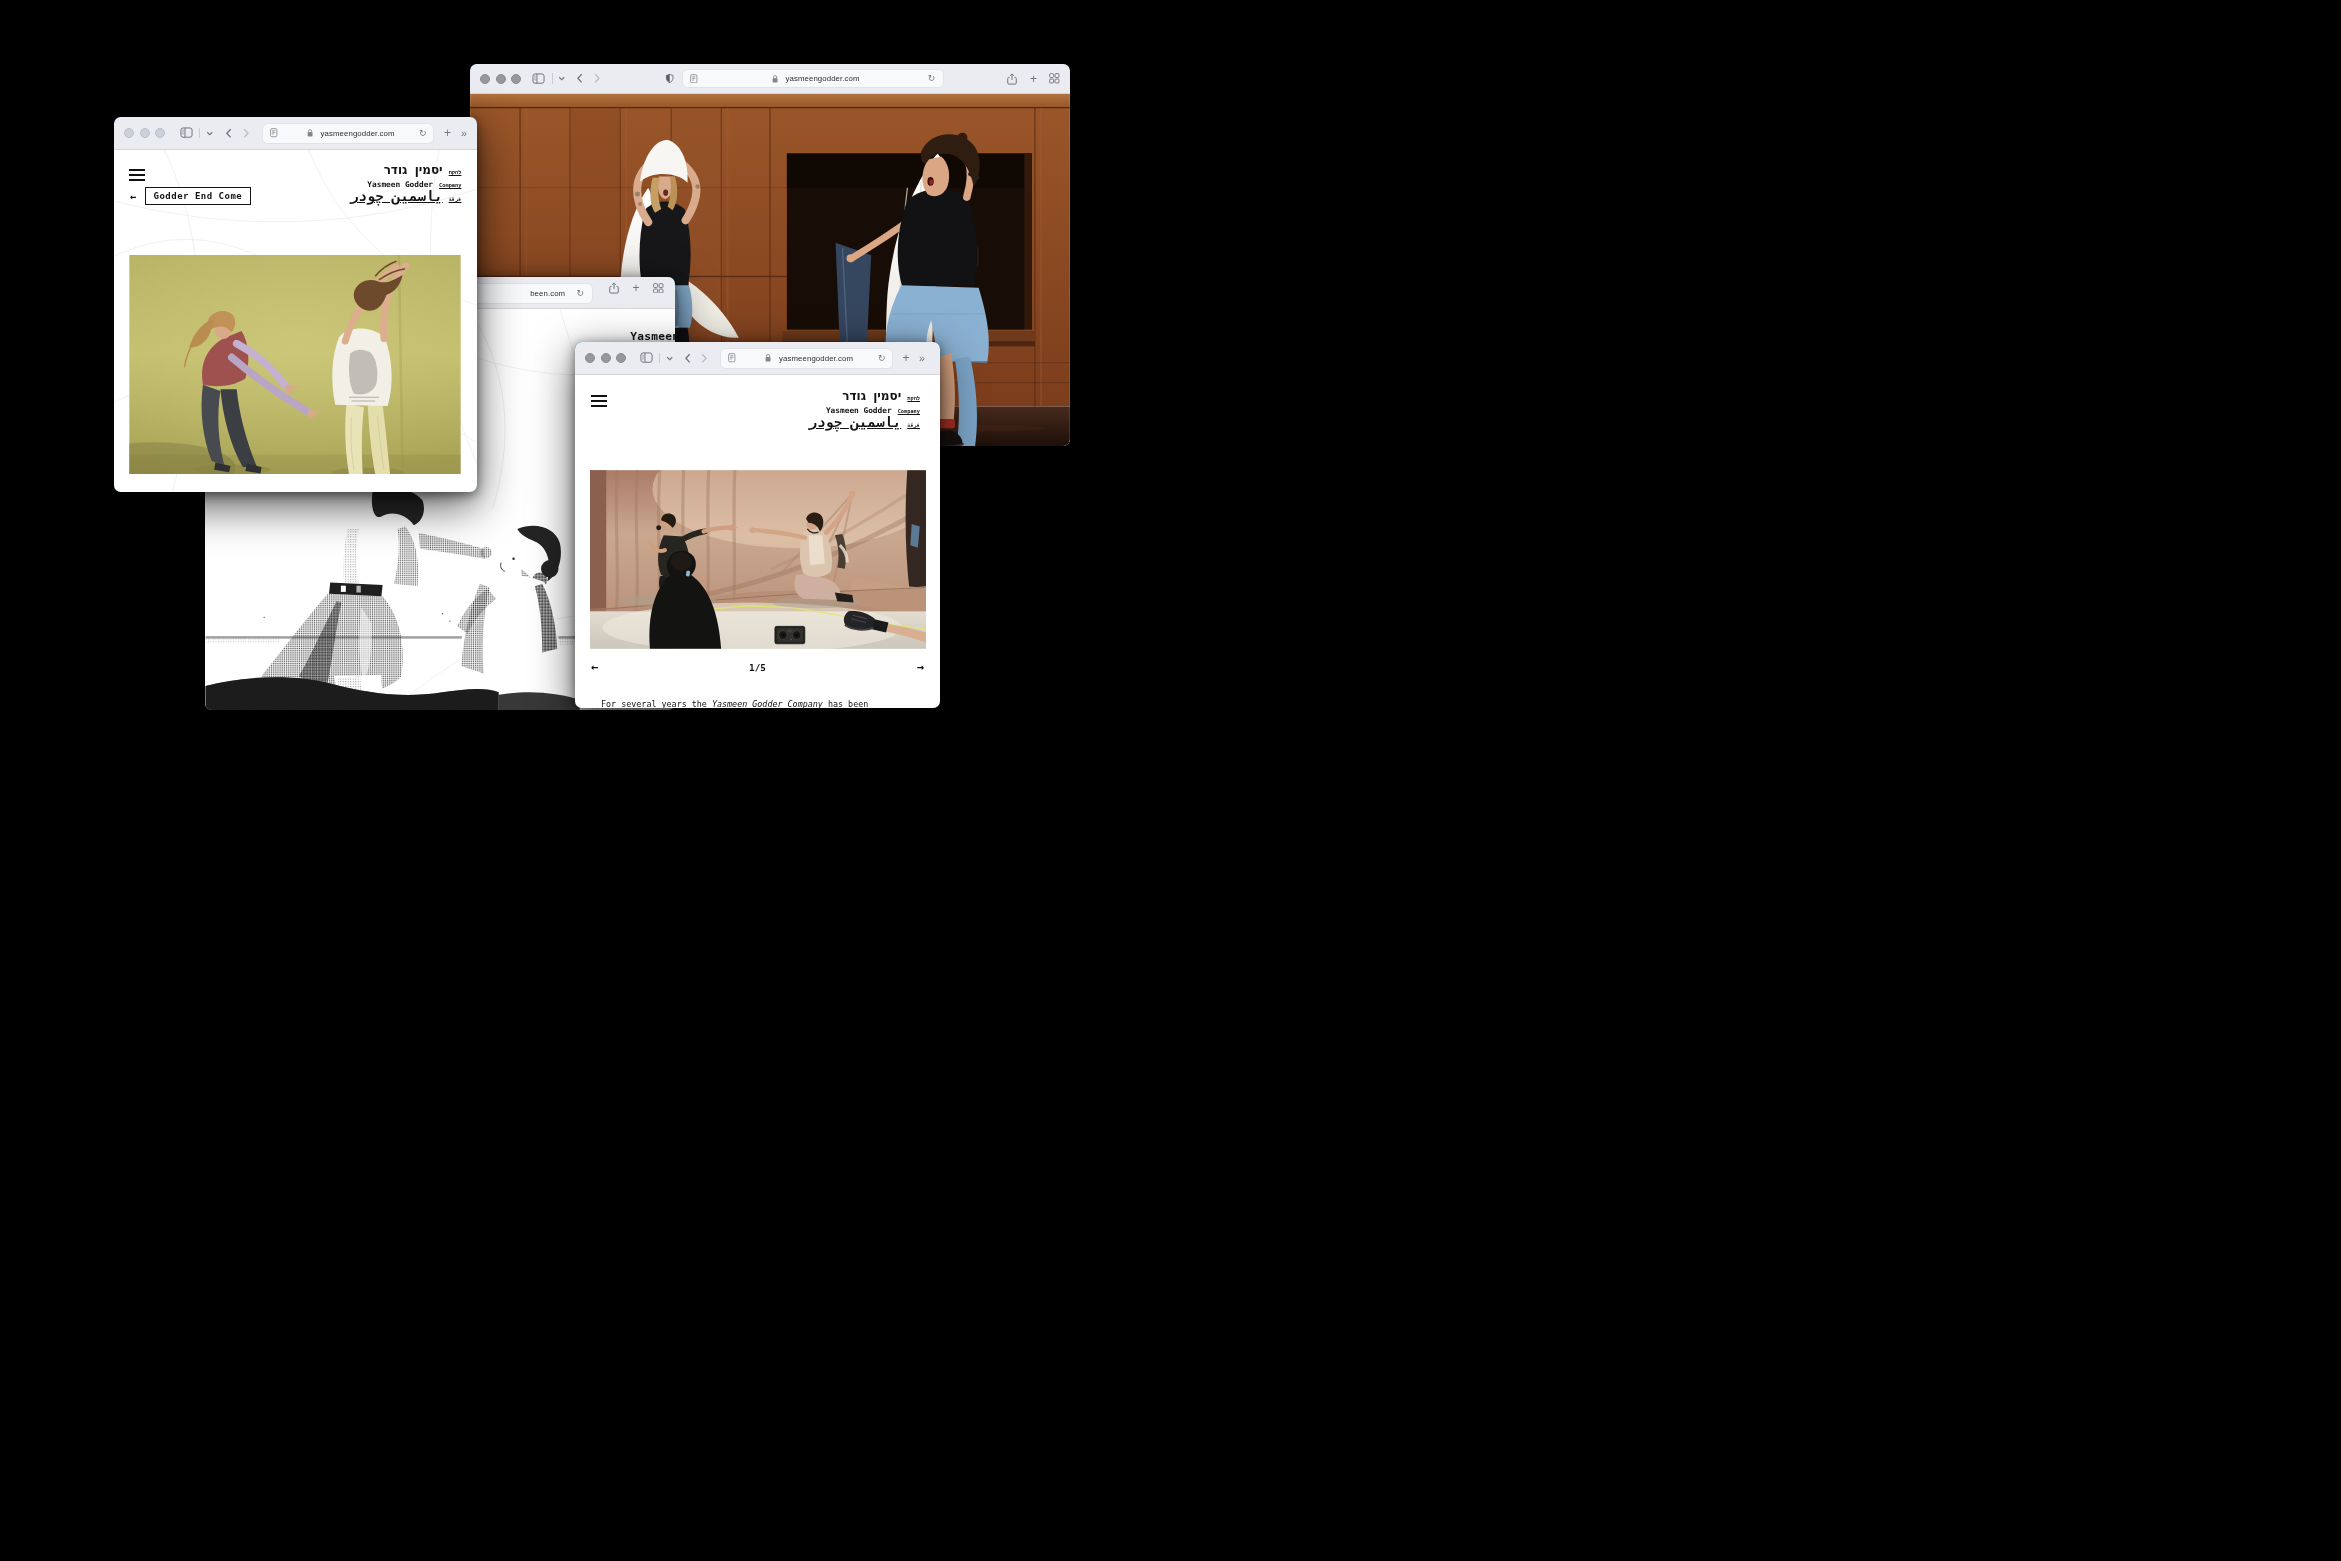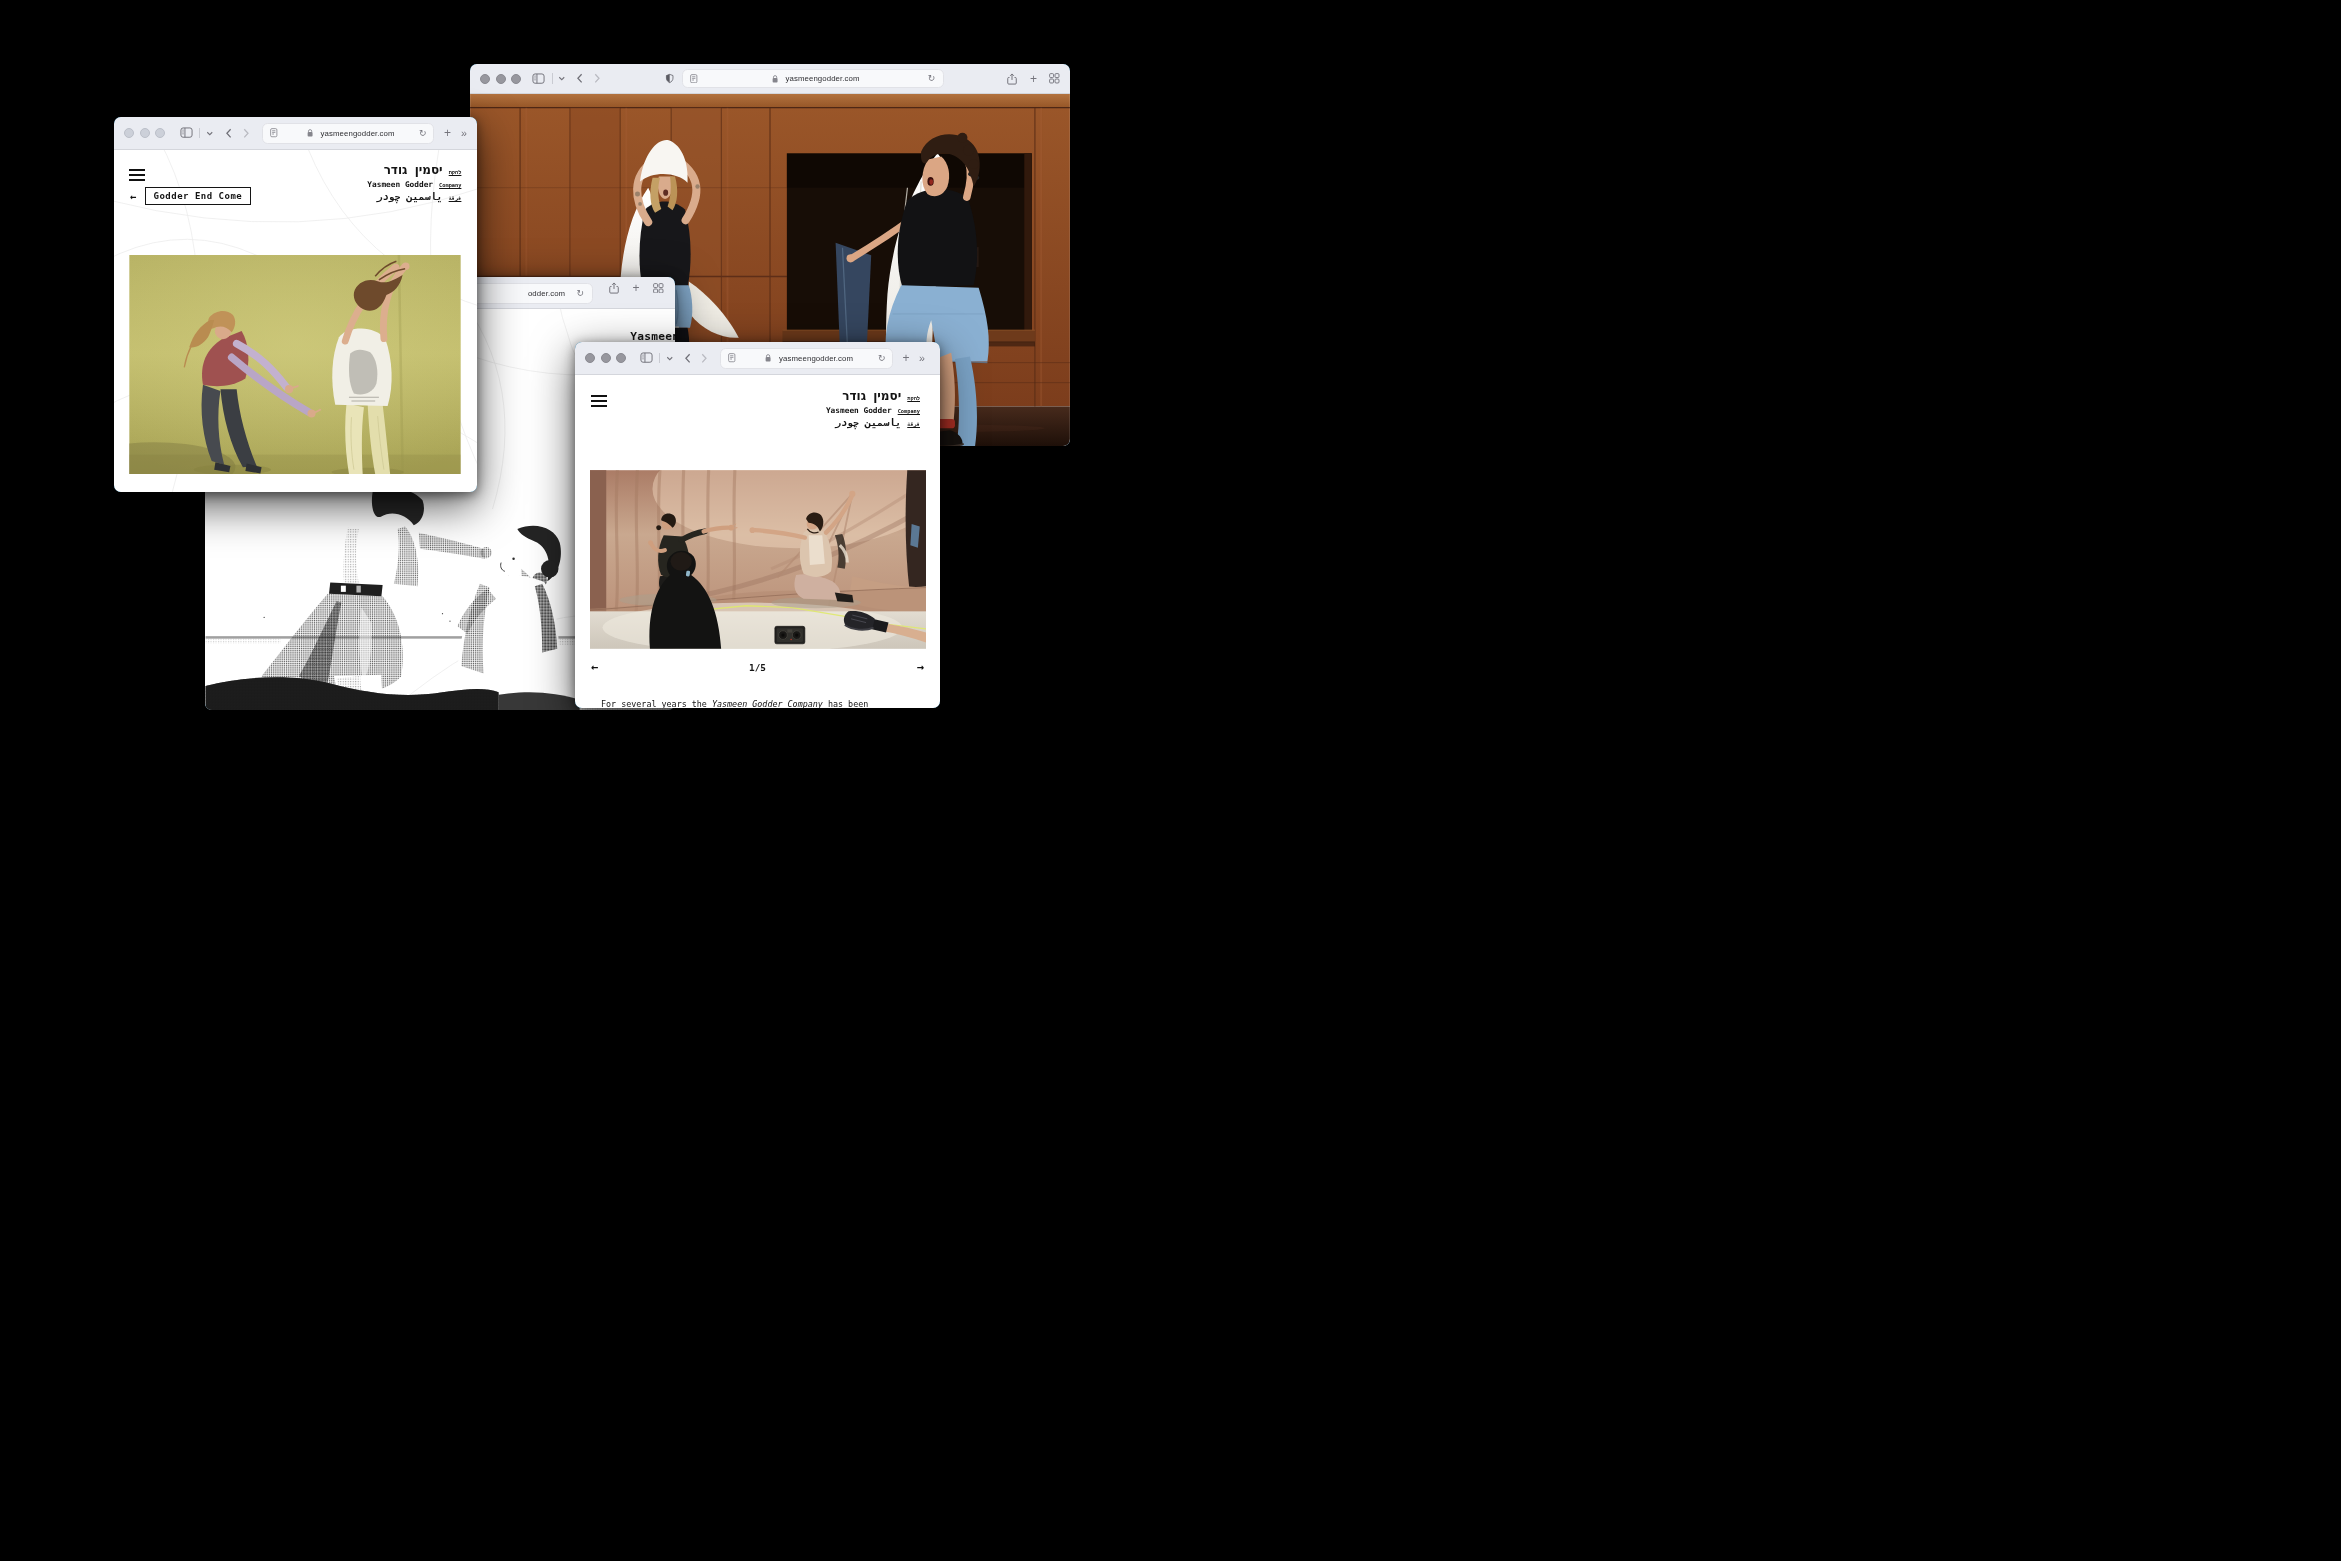--- a/index.html
+++ b/index.html
@@ -25,21 +25,21 @@
                font-family:"DejaVu Sans Mono","Liberation Mono",monospace;color:#141414;}
   .curves{position:absolute;inset:0;pointer-events:none;}
   .site-header{position:absolute;top:0;left:0;right:0;display:flex;
                justify-content:space-between;padding:15px 15.6px 0 15px;}
   .hamburger{width:16px;padding-top:3.7px;cursor:pointer;}
   .hamburger .bar{height:1.9px;background:#111;margin-bottom:3.1px;}
   .logo{text-align:right;line-height:11.2px;}
   .logo .row{display:block;white-space:nowrap;}
   .logo .big{font-weight:700;font-size:12px;font-family:"DejaVu Sans Mono","DejaVu Sans",monospace;}
   .logo .big.en{font-size:7.8px;}
-  .logo .big.ar{font-size:10px;font-weight:700;}
+  .logo .big.ar{font-size:14px;font-weight:700;text-decoration:underline;}
   .logo .small{font-size:5.3px;font-weight:700;text-decoration:underline;
                text-underline-offset:1.2px;}
   .backarrow{position:absolute;font-size:10.6px;font-weight:700;color:#111;}
   .titlebox{position:absolute;border:0.9px solid #141414;padding:3.1px 7.5px;
             font-size:9px;font-weight:700;letter-spacing:0.5px;background:#fff;}
   .photo-frame{position:absolute;}
   .pager-arrow{position:absolute;font-size:12px;font-weight:700;color:#111;cursor:pointer;}
   .pager-count{position:absolute;left:0;right:0;text-align:center;font-size:9.4px;font-weight:700;}
   .article-line{position:absolute;font-size:8.4px;line-height:10px;white-space:nowrap;}
   .article-line .it{font-style:italic;}
@@ -251,21 +251,21 @@
           <path d="M724,534 C718,548 720,558 730,562 L788,562 C790,552 782,542 768,538 L752,540 Z" fill="#17120f"></path>
           <path d="M720,560 C742,566 772,566 790,560" stroke="#3a2f28" stroke-width="3" fill="none"></path>
         </g>
       </svg>
     </div>
   </div>
 
   <div class="window" style="left:205px;top:277px;width:470px;height:433px;z-index:2;">
     <div class="toolbar" style="height:31px;">
       <div class="urlfield" style="position:absolute;left:-106px;top:6.2px;width:475px;height:19px;justify-content:flex-end;padding:0 8.7px;">
-        <span class="urltext">odder.com</span>
+        <span class="urltext">been.com</span>
         <span class="glyph" style="font-size:8.7px;margin-left:11.2px;">↻</span>
       </div>
       <div style="position:absolute;right:11.2px;top:5px;display:flex;align-items:center;gap:13.7px;">
         <span class="tbicon">
           <svg width="10" height="12" viewBox="0 0 16 19" fill="none" stroke="#74747c" stroke-width="1.6">
             <path d="M4,7 H2.8 a1.6,1.6 0 0 0 -1.6,1.6 V16 a1.6,1.6 0 0 0 1.6,1.6 H13.2 a1.6,1.6 0 0 0 1.6,-1.6 V8.6 A1.6,1.6 0 0 0 13.2,7 H12"></path>
             <line x1="8" y1="1.6" x2="8" y2="11"></line>
               <polyline points="5,4.4 8,1.4 11,4.4"></polyline>
             </svg>
           </span>

